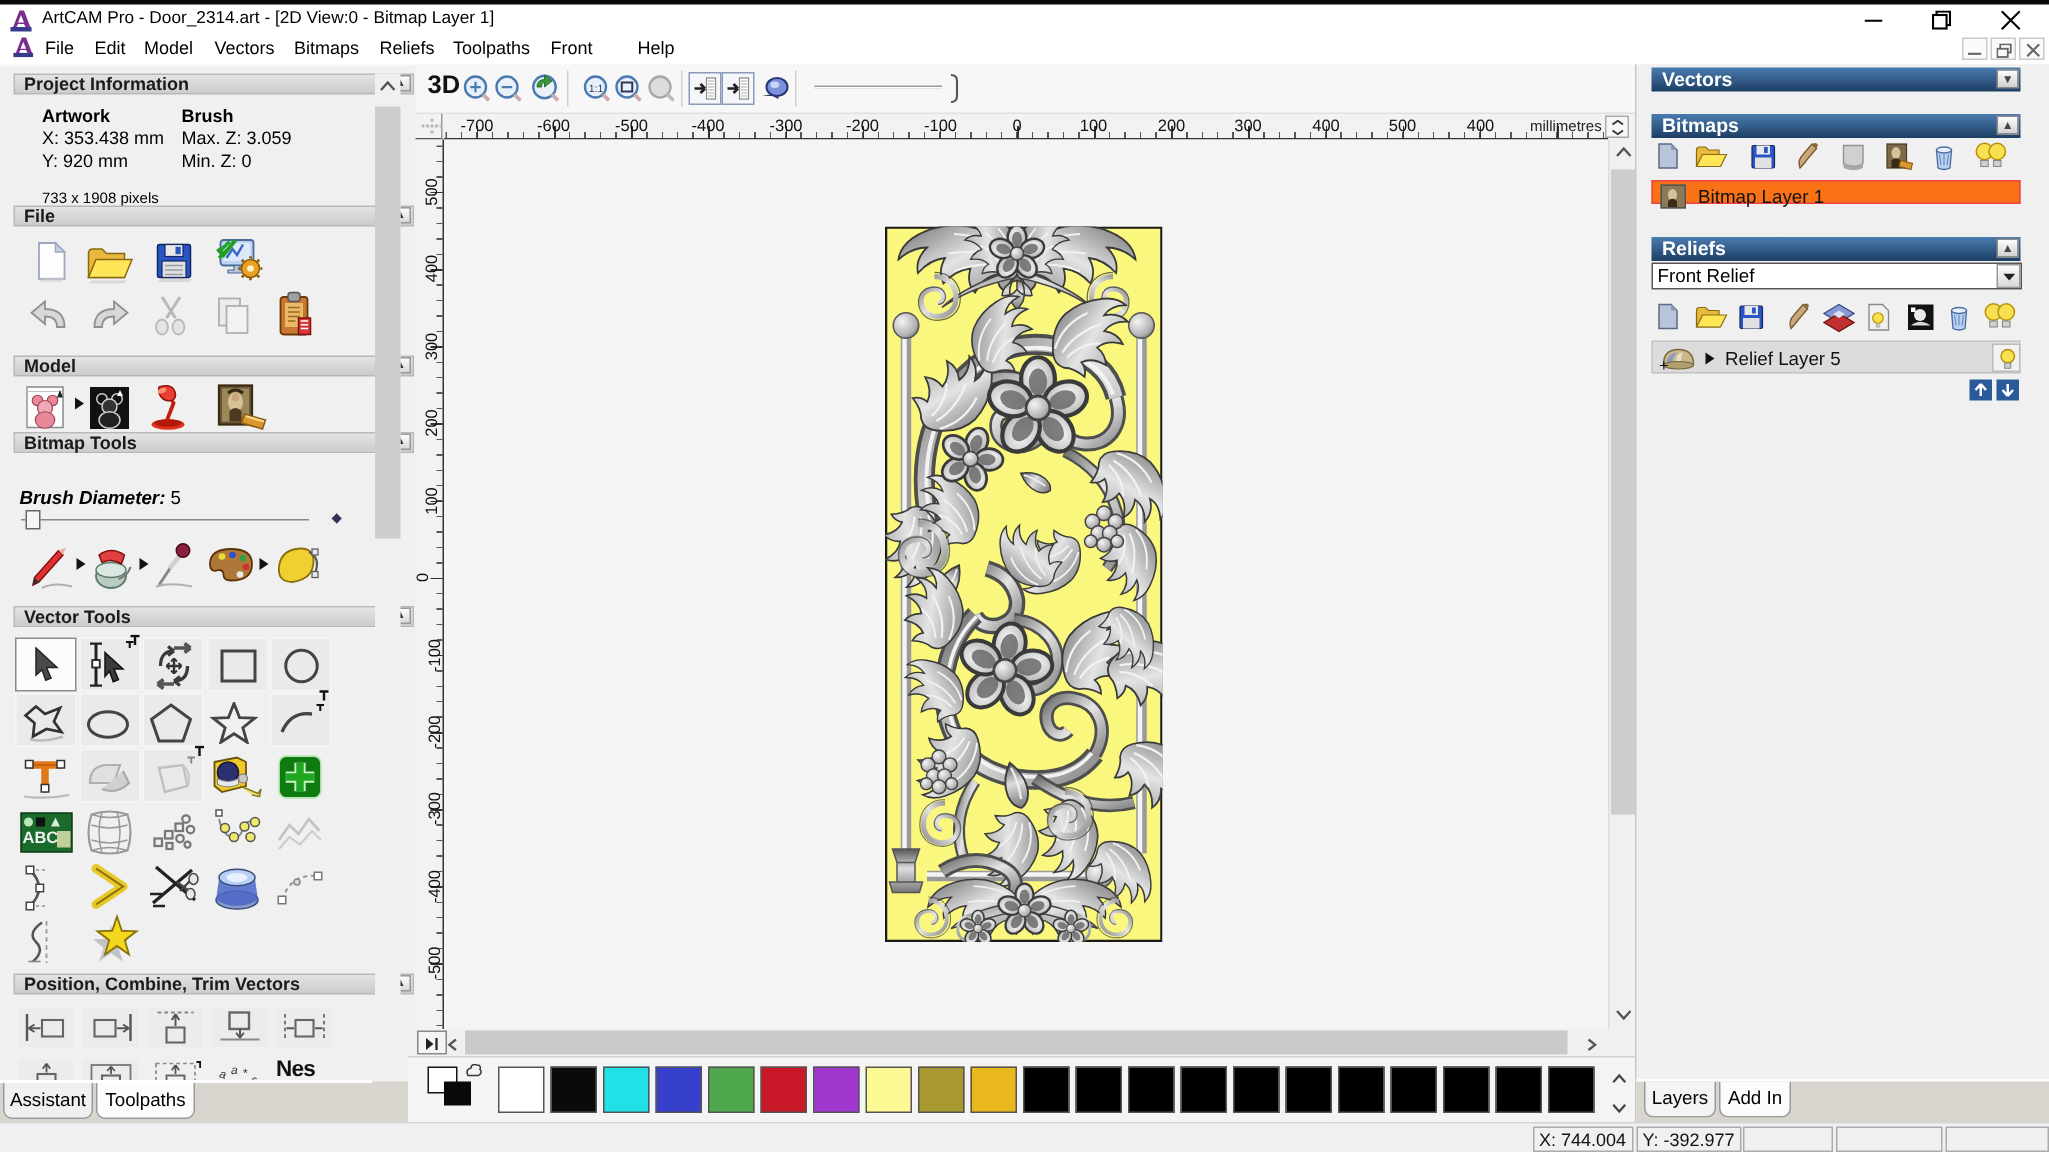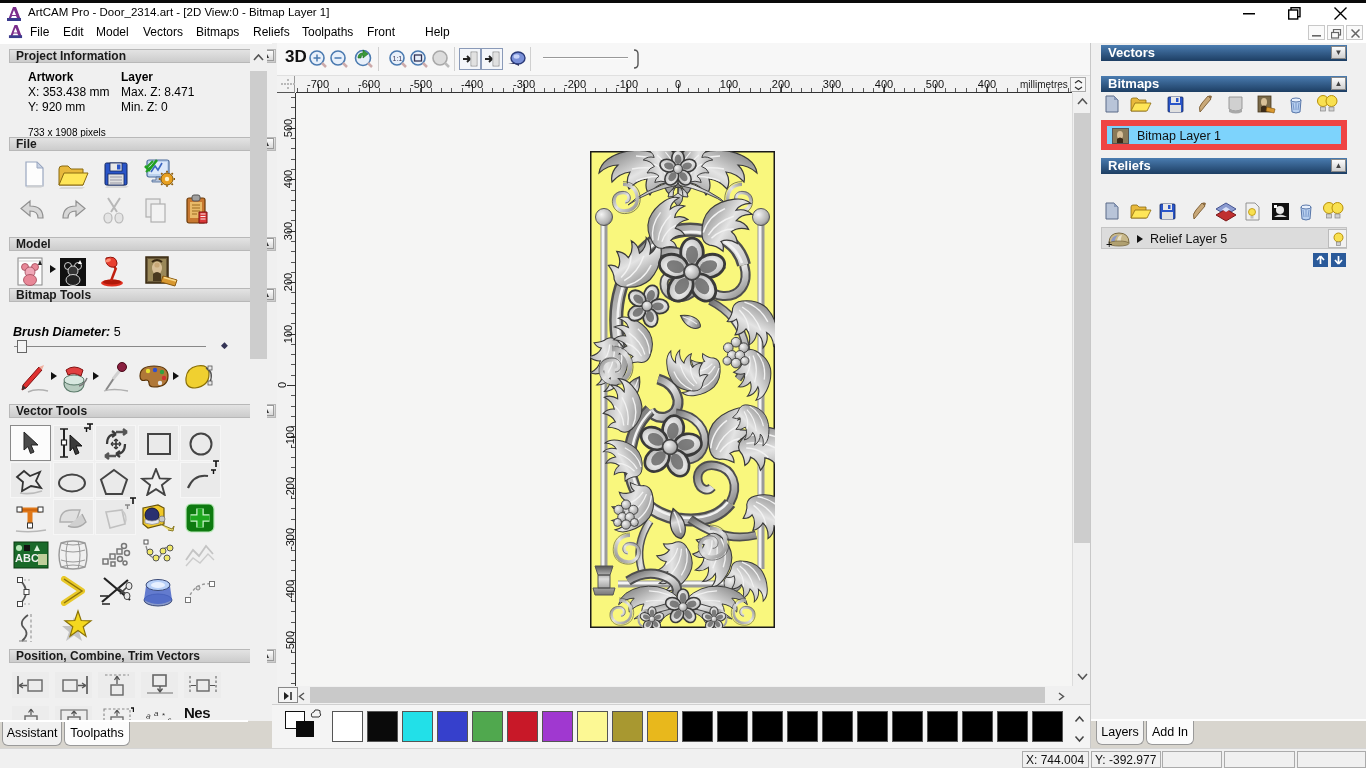--- a/index.html
+++ b/index.html
@@ -88,23 +88,23 @@
       <svg style="position:absolute;left:4px;top:3px" width="9" height="9" viewBox="0 0 9 9">
         <path d="M0.5 0.5 L8.5 8.5 M8.5 0.5 L0.5 8.5" stroke="#666" stroke-width="1.5"></path>
       </svg>
     </div>
 </div>
 
 <div id="leftpanel">
 
   <div class="sechdr" style="top:5px">Project Information<span class="clps">▲</span></div>
   <div class="abs" style="left:28px;top:26px;font-size:12px;font-weight:bold">Artwork</div>
-  <div class="abs" style="left:121px;top:26px;font-size:12px;font-weight:bold">Layer</div>
+  <div class="abs" style="left:121px;top:26px;font-size:12px;font-weight:bold">Brush</div>
   <div class="abs" style="left:28px;top:41px;font-size:12px">X: 353.438 mm</div>
-  <div class="abs" style="left:121px;top:41px;font-size:12px">Max. Z: 8.471</div>
+  <div class="abs" style="left:121px;top:41px;font-size:12px">Max. Z: 3.059</div>
   <div class="abs" style="left:28px;top:56px;font-size:12px">Y: 920 mm</div>
   <div class="abs" style="left:121px;top:56px;font-size:12px">Min. Z: 0</div>
   <div class="abs" style="left:28px;top:83px;font-size:10px">733 x 1908 pixels</div>
 
   <div class="sechdr" style="top:93px">File<span class="clps">▲</span></div>
   <div id="fileicons">
     <svg class="abs" style="left:20px;top:116px" width="28" height="28" viewBox="0 0 28 28">
         <path d="M6 2 H17 L23 8 V26 H6 Z" fill="#fdfdfd" stroke="#9aa7c0" stroke-width="1.2"></path>
         <path d="M17 2 L17 8 L23 8 Z" fill="#c8d2e4" stroke="#9aa7c0" stroke-width="1"></path>
         <path d="M8 25 H24 L21 28 H6 Z" fill="#cfcfcf" opacity="0.6"></path>
@@ -900,31 +900,39 @@
         <ellipse cx="8" cy="5" rx="5" ry="2" fill="#e8f0fc" stroke="#4a6aa0" stroke-width="0.9"></ellipse>
         <path d="M5 8 L6 15 M8 8 V15 M11 8 L10 15" stroke="#6a8ac0" stroke-width="0.8"></path>
       </svg>
     <svg class="abs" style="left:225px;top:0px" width="22" height="20" viewBox="0 0 22 20">
         <circle cx="7" cy="7" r="5.5" fill="#f8e050" stroke="#b89008"></circle>
         <rect x="4.5" y="13" width="5" height="4" fill="#d0d0d0" stroke="#888" stroke-width="0.7"></rect>
         <circle cx="15.5" cy="7" r="5.5" fill="#f8e050" stroke="#b89008"></circle>
         <rect x="13" y="13" width="5" height="4" fill="#d0d0d0" stroke="#888" stroke-width="0.7"></rect>
       </svg>
   </div>
-  <div class="abs" style="left:10px;top:77px;width:246px;height:30px;background:#7dd3fc;border:6px solid #ef4444">
+  <div class="abs" style="left:10px;top:77px;width:246px;height:16px;background:#f97316;border:1px solid #ef4444">
     <div class="abs" style="left:5px;top:2px;width:17px;height:16px;background:#7a6a4a;border:1px solid #555">
       <svg width="15" height="14" viewBox="0 0 15 14">
           <rect width="15" height="14" fill="#8a7a58"></rect>
           <ellipse cx="7" cy="6" rx="3" ry="4" fill="#d8c098"></ellipse>
           <path d="M4 10 Q7 7 10 10 L10 14 L4 14 Z" fill="#3a2a18"></path>
         </svg>
     </div>
     <span class="abs" style="left:30px;top:3px;font-size:12.5px;color:#111">Bitmap Layer 1</span>
   </div>
   <div class="bluehdr" style="top:115px">Reliefs<span class="clps">▲</span></div>
+  <div class="abs" style="left:10px;top:132px;width:247px;height:18px;background:#fff;border:1px solid #555">
+    <span class="abs" style="left:3px;top:1px;font-size:12.5px;color:#000">Front Relief</span>
+    <div class="abs" style="left:229px;top:0px;width:16px;height:16px;background:linear-gradient(#fdfdfd,#d8d8d8);border:1px solid #999">
+      <svg style="position:absolute;left:3px;top:5px" width="9" height="6" viewBox="0 0 9 6">
+          <path d="M0.5 0.5 L4.5 5 L8.5 0.5 Z" fill="#222"></path>
+        </svg>
+    </div>
+  </div>
   <div id="rlrow" class="abs" style="left:0;top:158px">
     <svg class="abs" style="left:12px;top:1px" width="18" height="19" viewBox="0 0 18 19">
         <path d="M3 1 H11 L15 5 V17 H3 Z" fill="#b8c4d8" stroke="#5a6a88" stroke-width="1"></path>
         <path d="M11 1 L11 5 L15 5 Z" fill="#8a9ab8"></path>
       </svg>
     <svg class="abs" style="left:39px;top:3px" width="22" height="16" viewBox="0 0 22 16">
         <path d="M1 14 V3 Q1 1 3 1 H7 L9 3 H16 V14 Z" fill="#e8b93c" stroke="#8a6a10" stroke-width="0.8"></path>
         <path d="M1 14 L5 6 L21 6 L17 14 Z" fill="#ffe658" stroke="#8a6a10" stroke-width="0.8"></path>
       </svg>
     <svg class="abs" style="left:68px;top:2px" width="18" height="18" viewBox="0 0 18 18">

